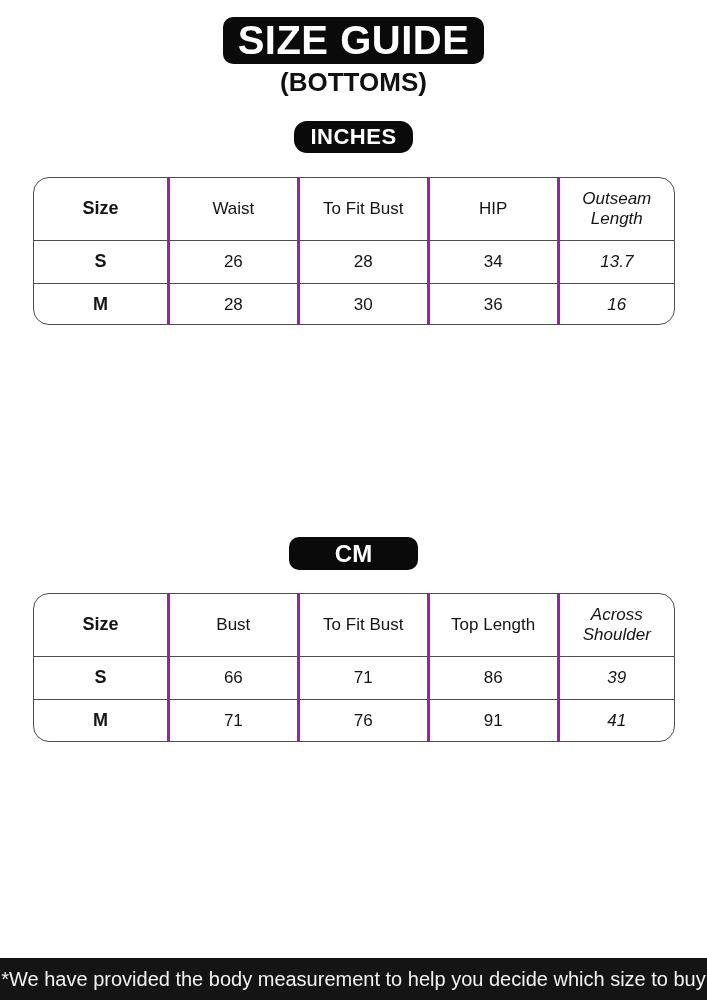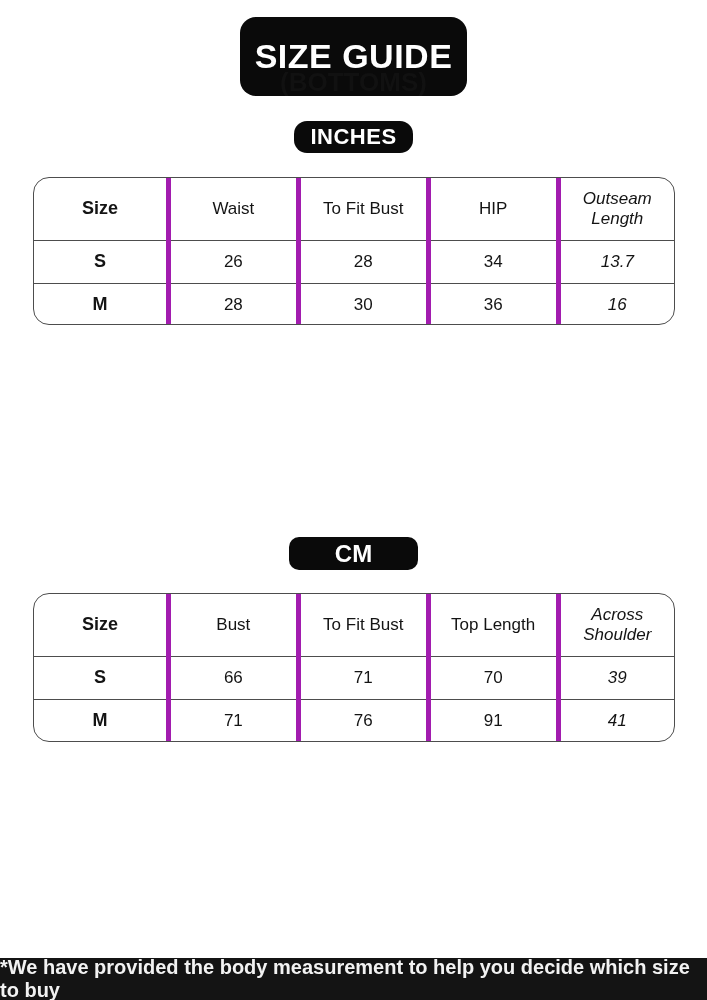--- a/index.html
+++ b/index.html
@@ -14,24 +14,24 @@
   .center-row{position:absolute;left:0;width:707px;text-align:center;}
 
   .badge{
     display:inline-block;
     background:#0a0a0a;
     color:#ffffff;
     font-weight:bold;
   }
   .title-row{top:17px;}
   .title-badge{
-    font-size:34px;
+    font-size:40px;
     line-height:47px;
-    padding:16px 15px;
-    border-radius:16px;
+    padding:0 15px;
+    border-radius:10px;
     letter-spacing:0.5px;
   }
   .subtitle-row{top:66px;}
   .subtitle{
     font-size:26px;
     font-weight:bold;
     line-height:32px;
     color:#111111;
     text-align:right;
   }
@@ -67,21 +67,21 @@
   table.size-table{
     width:100%;height:100%;
     border-collapse:collapse;
     table-layout:fixed;
   }
   .size-table col.c0{width:21%;}
   .size-table col.c1,.size-table col.c2,.size-table col.c3{width:20.3%;}
   .size-table col.c4{width:18.1%;}
 
   .size-table th,.size-table td{
-    border-right:5px solid #a21caf;
+    border-right:3px solid #a21caf;
     text-align:center;
     vertical-align:middle;
     font-size:17px;
     font-weight:normal;
     color:#141414;
     padding:0 8px;
   }
   .size-table th:last-child,.size-table td:last-child{border-right:none;font-style:italic;}
   .size-table thead tr{height:62px;}
   .size-table thead th{border-bottom:1px solid #4d4d4d;}
@@ -94,21 +94,20 @@
   .footer{
     position:absolute;
     left:0;top:958px;
     width:707px;height:42px;
     background:#141414;
     color:#f2f2f2;
     display:flex;
     align-items:center;
     justify-content:center;
     font-size:20px;
-    font-weight:bold;
   }
 </style>
 </head>
 <body>
 
 <div class="page">
 
   <div class="center-row title-row">
     <span class="badge title-badge">SIZE GUIDE</span>
   </div>
@@ -178,21 +177,21 @@
           <th>To Fit Bust</th>
           <th>Top Length</th>
           <th>Across Shoulder</th>
         </tr>
       </thead>
       <tbody>
         <tr>
           <td class="size-cell">S</td>
           <td class="val-cell">66</td>
           <td class="val-cell">71</td>
-          <td class="val-cell">70</td>
+          <td class="val-cell">86</td>
           <td class="val-cell">39</td>
         </tr>
         <tr>
           <td class="size-cell">M</td>
           <td class="val-cell">71</td>
           <td class="val-cell">76</td>
           <td class="val-cell">91</td>
           <td class="val-cell">41</td>
         </tr>
       </tbody>

